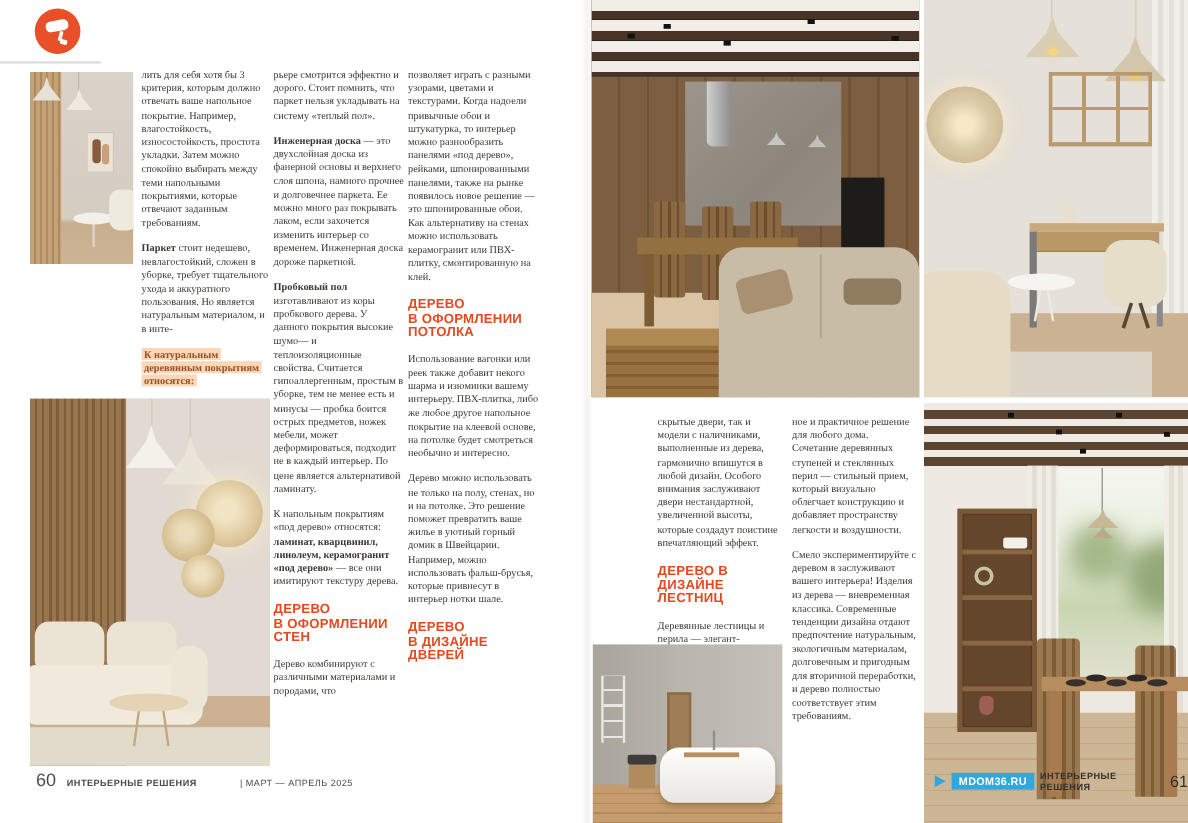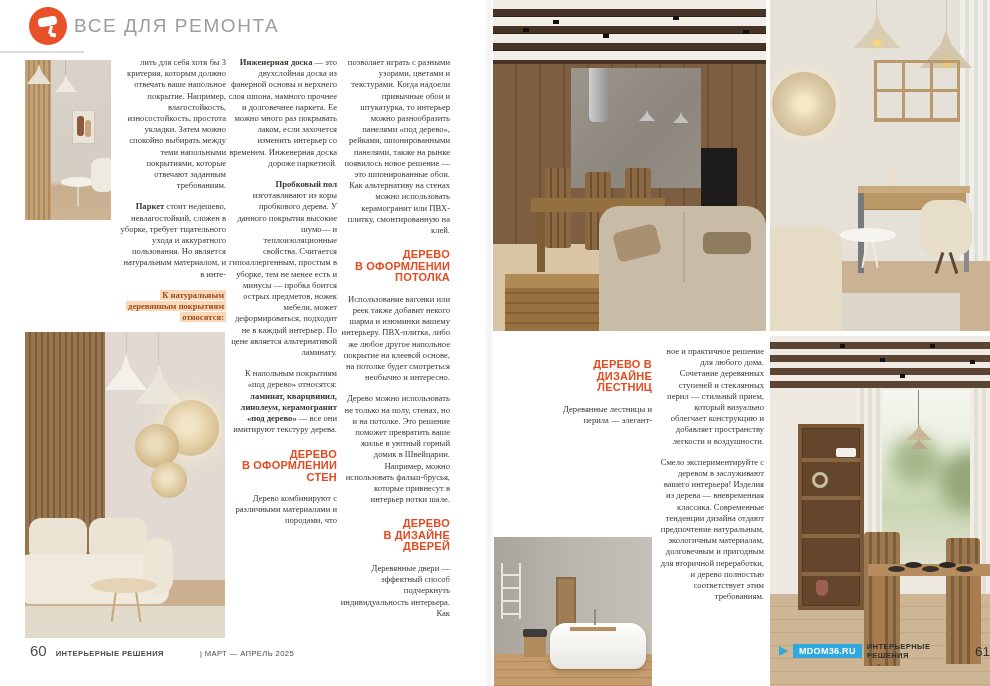--- a/index.html
+++ b/index.html
@@ -11,21 +11,21 @@
 
   
   .logo-circle { position:absolute; left:29px; top:7px; width:38px; height:38px; border-radius:50%; background:#E8502A; }
   .roller-bar { position:absolute; left:9px; top:10px; width:19px; height:9px; background:#fff; border-radius:4px; transform:rotate(-10deg); }
   .roller-stem { position:absolute; left:20px; top:19px; width:2.6px; height:8px; background:#fff; transform:rotate(14deg); }
   .roller-handle { position:absolute; left:21px; top:26px; width:6px; height:4px; background:#fff; border-radius:1px; transform:rotate(14deg); }
   .brand { position:absolute; left:74px; top:15px; font-family:"Liberation Sans",sans-serif; font-size:19px; letter-spacing:1.6px; color:#9d9d9d; font-weight:400; }
   .header-rule { position:absolute; left:0; top:51px; width:84px; height:2px; background:#dcdcdc; }
 
   
-  .col { position:absolute; color:#3b3833; font-size:8.6px; line-height:11.2px; text-align:right; overflow-wrap:break-word; }
+  .col { position:absolute; color:#3b3833; font-size:8.6px; line-height:11.2px; text-align:left; overflow-wrap:break-word; }
   .col p { margin:0 0 10px 0; }
   .h-orange { font-family:"Liberation Sans",sans-serif; font-weight:bold; color:#E44A20; font-size:11px; line-height:11.5px; white-space:pre-line; margin:13px 0 10px 0; letter-spacing:.2px; }
   .hl { display:inline; background:#F9D7B7; color:#9A4F22; padding:0 2px; box-decoration-break:clone; -webkit-box-decoration-break:clone; font-weight:bold; }
   b { font-weight:bold; }
 
   
   .footer-left { position:absolute; left:30px; top:642px; display:flex; align-items:baseline; gap:9px; font-family:"Liberation Sans",sans-serif; color:#4b4b4b; }
   .fl-num { font-size:15px; font-weight:400; }
   .fl-mag { font-size:7.6px; font-weight:bold; letter-spacing:.4px; }
   .fl-issue { font-size:7.6px; font-weight:400; letter-spacing:.4px;padding-left:27px; }
@@ -41,21 +41,20 @@
 </head>
 <body>
 
 <div class="spread">
 
   <div class="logo-circle">
     <div class="roller-bar"></div>
     <div class="roller-stem"></div>
     <div class="roller-handle"></div>
   </div>
-  <div class="brand">ВСЕ ДЛЯ РЕМОНТА</div>
   <div class="header-rule"></div>
 
   <div class="ph" style="left:25px; top:60px; width:86px; height:160px; background:linear-gradient(180deg,#DAD3CA 0%,#D5CCC2 76%,#C7AE8F 79%,#CDB495 100%);">
     <div class="s" style="left:0; top:0; width:26px; height:100%; background:repeating-linear-gradient(90deg,#C3A277 0 3px,#B08A5E 3px 5px);"></div>
     <div class="s" style="left:40px; top:0; width:1px; height:16px; background:#bdb6ac;"></div>
     <div class="s cone" style="left:30px; top:14px; width:22px; height:18px; background:#EFEAE0;"></div>
     <div class="s cone" style="left:2px; top:4px; width:24px; height:20px; background:#E7E0D4;"></div>
     <div class="s" style="left:47px; top:50px; width:23px; height:34px; background:#EAE4D8; border:1px solid #CFC6B8;">
       <div class="s" style="left:4px; top:5px; width:7px; height:20px; background:#8B5A3C; border-radius:3px;"></div>
       <div class="s" style="left:12px; top:9px; width:6px; height:17px; background:#C9A07A; border-radius:3px;"></div>
@@ -85,39 +84,39 @@
     <div class="s" style="left:4px; top:186px; width:58px; height:44px; background:#EBE4D5; border-radius:12px;"></div>
     <div class="s" style="left:64px; top:186px; width:58px; height:44px; background:#EBE4D5; border-radius:12px;"></div>
     <div class="s" style="left:-6px; top:222px; width:150px; height:50px; background:#F0EADC; border-radius:12px;"></div>
     <div class="s" style="left:118px; top:206px; width:30px; height:56px; background:#EDE6D7; border-radius:14px;"></div>
     <div class="s" style="left:88px; top:256px; width:2px; height:34px; background:#C4A87E; transform:rotate(8deg);"></div>
     <div class="s" style="left:112px; top:256px; width:2px; height:34px; background:#C4A87E; transform:rotate(-8deg);"></div>
     <div class="s" style="left:66px; top:246px; width:66px; height:15px; background:#E4D3B5; border-radius:50%;"></div>
   </div>
 
   <div class="col" style="left:228px; top:57px; width:109px;">
+    <p><span>рьере смотрится эффектно и дорого. Стоит помнить, что паркет нельзя укладывать на систему «теплый пол».</span></p>
     <p><b>Инженерная доска</b><span> — это двухслойная доска из фанерной основы и верхнего слоя шпона, намного прочнее и долговечнее паркета. Ее можно много раз покрывать лаком, если захочется изменить интерьер со временем. Инженерная доска дороже паркетной.</span></p>
     <p><b>Пробковый пол</b><span> изготавливают из коры пробкового дерева. У данного покрытия высокие шумо— и теплоизоляционные свойства. Считается гипоаллергенным, простым в уборке, тем не менее есть и минусы — пробка боится острых предметов, ножек мебели, может деформироваться, подходит не в каждый интерьер. По цене является альтернативой ламинату.</span></p>
     <p><span>К напольным покрытиям «под дерево» относятся: </span><b>ламинат, кварцвинил, линолеум, керамогранит «под дерево»</b><span> — все они имитируют текстуру дерева.</span></p>
     <div class="h-orange">ДЕРЕВО
 В ОФОРМЛЕНИИ
 СТЕН</div>
     <p><span>Дерево комбинируют с различными материалами и породами, что</span></p>
   </div>
 
   <div class="col" style="left:340px; top:57px; width:110px;">
     <p><span>позволяет играть с разными узорами, цветами и текстурами. Когда надоели привычные обои и штукатурка, то интерьер можно разнообразить панелями «под дерево», рейками, шпонированными панелями, также на рынке появилось новое решение — это шпонированные обои. Как альтернативу на стенах можно использовать керамогранит или ПВХ-плитку, смонтированную на клей.</span></p>
     <div class="h-orange">ДЕРЕВО
 В ОФОРМЛЕНИИ
 ПОТОЛКА</div>
     <p><span>Использование вагонки или реек также добавит некого шарма и изюминки вашему интерьеру. ПВХ-плитка, либо же любое другое напольное покрытие на клеевой основе, на потолке будет смотреться необычно и интересно.</span></p>
     <p><span>Дерево можно использовать не только на полу, стенах, но и на потолке. Это решение поможет превратить ваше жилье в уютный горный домик в Швейцарии. Например, можно использовать фальш-брусья, которые привнесут в интерьер нотки шале.</span></p>
     <div class="h-orange">ДЕРЕВО
 В ДИЗАЙНЕ ДВЕРЕЙ</div>
-    <p><span>Деревянные двери — эффектный способ подчеркнуть индивидуальность интерьера. Как</span></p>
   </div>
 
   <div class="footer-left">
     <span class="fl-num">60</span>
     <span class="fl-mag">ИНТЕРЬЕРНЫЕ РЕШЕНИЯ</span>
     <span class="fl-issue">| МАРТ — АПРЕЛЬ 2025</span>
   </div>
 
   <div class="seam"></div>
 
@@ -163,20 +162,21 @@
     <div class="s" style="left:150px; top:200px; width:52px; height:56px; background:#E7DEC9; border-radius:16px;"></div>
     <div class="s" style="left:168px; top:252px; width:3px; height:22px; background:#5A4632; transform:rotate(18deg);"></div>
     <div class="s" style="left:182px; top:252px; width:3px; height:22px; background:#5A4632; transform:rotate(-18deg);"></div>
     <div class="s" style="left:94px; top:238px; width:2px; height:30px; background:#EDEAE2; transform:rotate(10deg);"></div>
     <div class="s" style="left:104px; top:238px; width:2px; height:30px; background:#EDEAE2; transform:rotate(-10deg);"></div>
     <div class="s" style="left:70px; top:228px; width:56px; height:14px; background:#F6F4EF; border-radius:50%;"></div>
     <div class="s" style="left:-10px; top:226px; width:82px; height:105px; background:#E6DCC6; border-radius:22px 22px 0 0;"></div>
   </div>
 
   <div class="col" style="left:548px; top:346px; width:104px;">
+    <p><span>скрытые двери, так и модели с наличниками, выполненные из дерева, гармонично впишутся в любой дизайн. Особого внимания заслуживают двери нестандартной, увеличенной высоты, которые создадут поистине впечатляющий эффект.</span></p>
     <div class="h-orange">ДЕРЕВО В ДИЗАЙНЕ
 ЛЕСТНИЦ</div>
     <p><span>Деревянные лестницы и перила — элегант-</span></p>
   </div>
   <div class="col" style="left:660px; top:346px; width:104px;">
     <p><span>ное и практичное решение для любого дома. Сочетание деревянных ступеней и стеклянных перил — стильный прием, который визуально облегчает конструкцию и добавляет пространству легкости и воздушности.</span></p>
     <p><span>Смело экспериментируйте с деревом в заслуживают вашего интерьера! Изделия из дерева — вневременная классика. Современные тенденции дизайна отдают предпочтение натуральным, экологичным материалам, долговечным и пригодным для вторичной переработки, и дерево полностью соответствует этим требованиям.</span></p>
   </div>
 
   <div class="ph" style="left:494px; top:537px; width:158px; height:149px; background:linear-gradient(90deg,#A9A49B 0%, #BAB5AC 45%, #C6C1B8 100%);">

